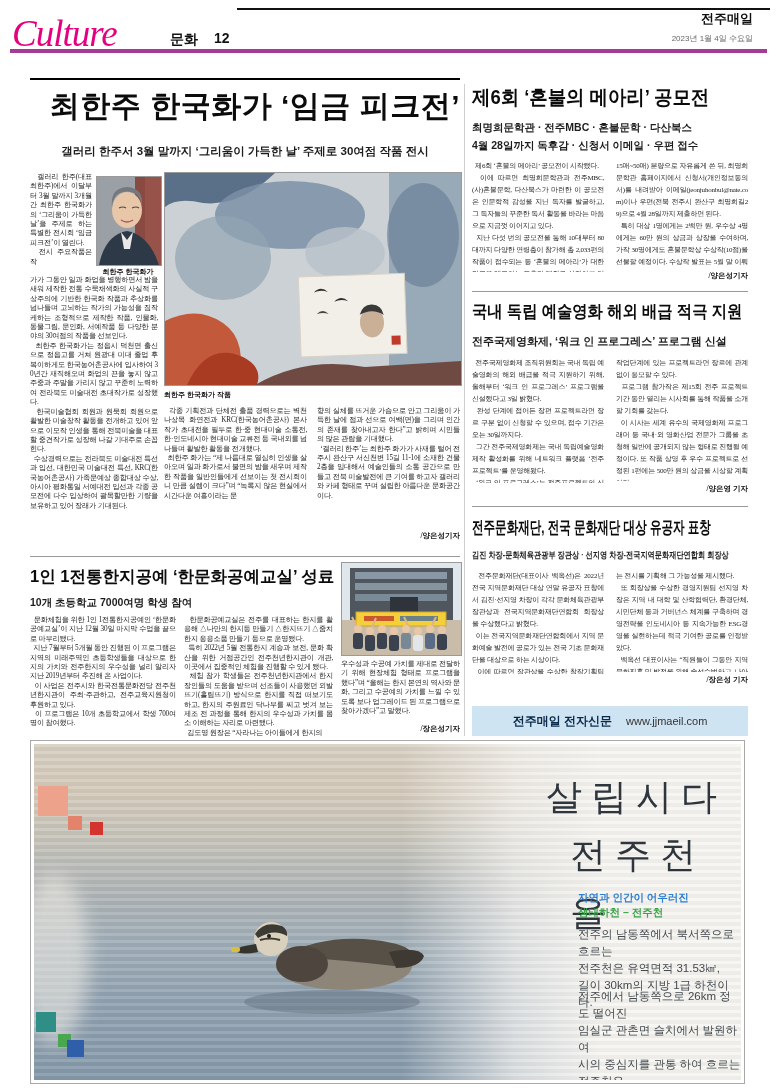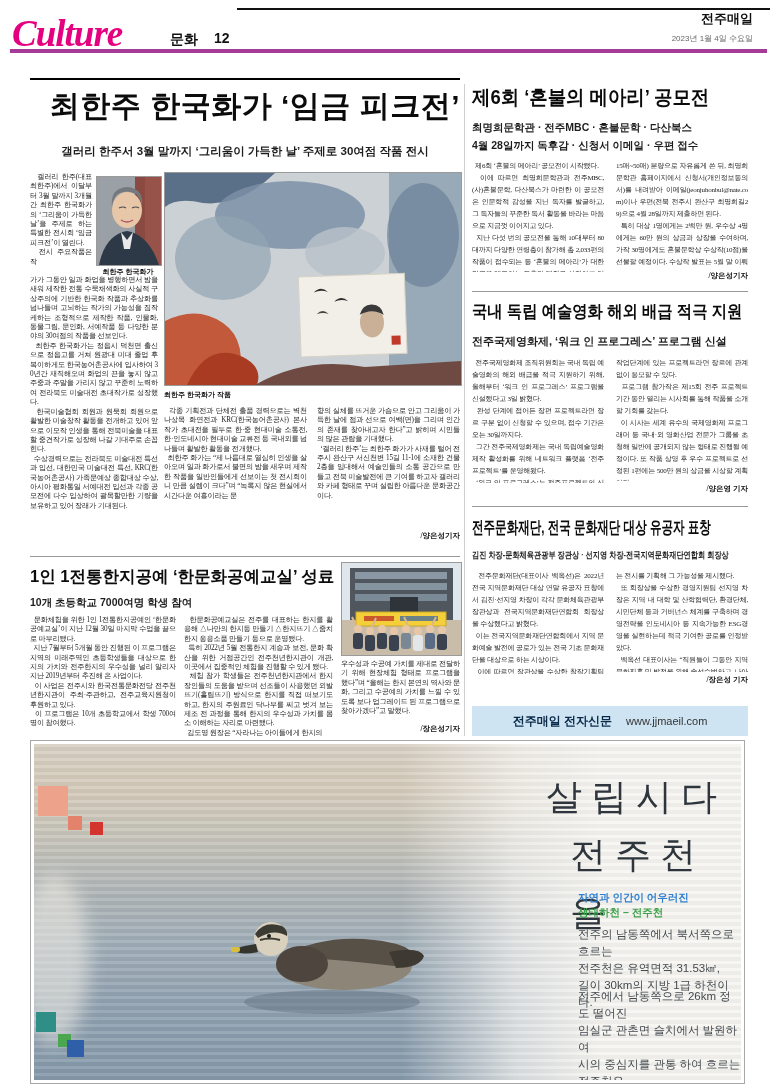--- a/index.html
+++ b/index.html
@@ -19,21 +19,21 @@
   .sq{position:absolute;}
 </style>
 </head>
 <body>
 
 <div>
 
   <div class="abs" style="left:237px;top:8px;width:533px;height:2px;background:#111;"></div>
   <div class="abs" style="right:24px;top:10px;font-size:13px;font-weight:bold;color:#111;">전주매일</div>
   <div class="abs" style="right:24px;top:33px;font-size:8px;color:#666;">2023년 1월 4일 수요일</div>
-  <div class="abs" style="left:12px;top:12px;font-family:'Liberation Serif',serif;font-style:italic;font-weight:bold;font-size:37px;color:#e5007f;letter-spacing:-1px;">Culture</div>
+  <div class="abs" style="left:12px;top:12px;font-family:'Liberation Serif',serif;font-style:italic;font-weight:normal;font-size:37px;color:#e5007f;letter-spacing:-1px;">Culture</div>
   <div class="abs" style="left:170px;top:31px;font-size:14px;font-weight:bold;color:#111;">문화</div>
   <div class="abs" style="left:214px;top:30px;font-size:14px;font-weight:bold;color:#111;">12</div>
   <div class="abs" style="left:10px;top:49px;width:757px;height:4px;background:#a53b98;"></div>
 
   <div class="abs" style="left:30px;top:78px;width:430px;height:2px;background:#000;"></div>
   <div class="abs hl" style="left:30px;top:86px;width:430px;text-align:right;font-size:30px;letter-spacing:0.5px;">최한주 한국화가 ‘임금 피크전’</div>
   <div class="abs sub" style="left:30px;top:144px;width:430px;text-align:center;font-size:11.5px;">갤러리 한주서 3월 말까지 ‘그리움이 가득한 날’ 주제로 30여점 작품 전시</div>
 
   <div class="abs bt" style="left:30px;top:173px;width:62px;height:96px;">  갤러리 한주(대표 최한주)에서 이달부터 3월 말까지 3개월간 최한주 한국화가의 ‘그리움이 가득한 날’을 주제로 하는 특별한 전시회 ‘임금 피크전’이 열린다.
   전시 주요작품은 작</div>

